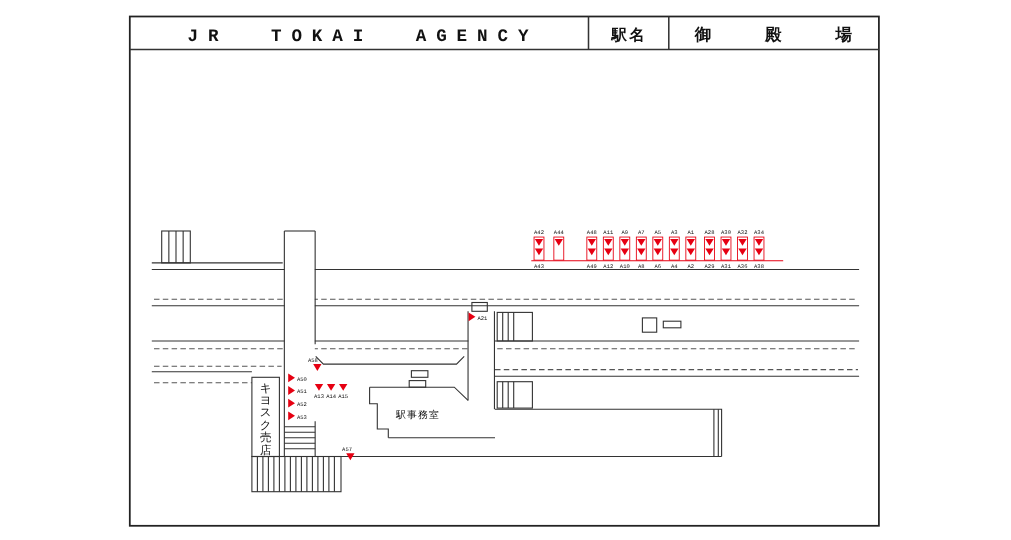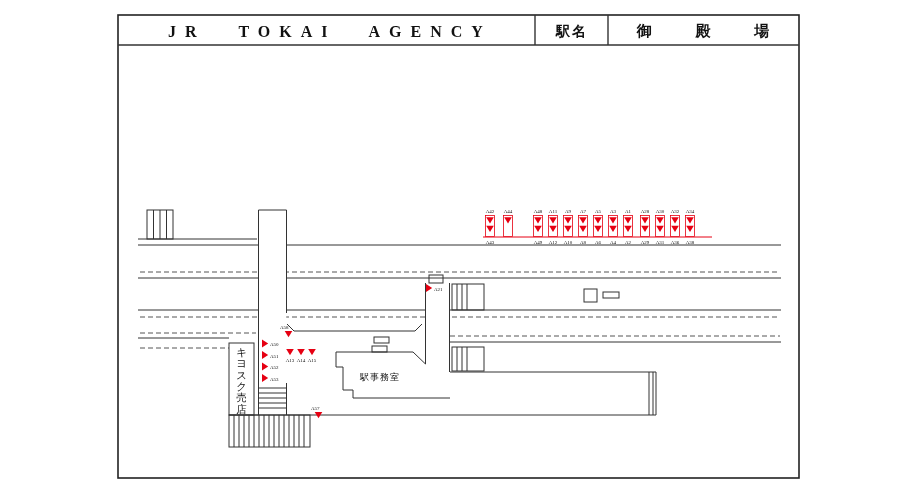--- a/index.html
+++ b/index.html
@@ -1,17 +1,17 @@
 <!DOCTYPE html>
 <html><head>
 <meta charset="utf-8">
 <style>
   html,body{margin:0;padding:0;background:#fff;}
   .stage{position:relative;width:914px;height:491px;background:#fff;overflow:hidden;
-         font-family:Liberation Serif, serif;}
+         font-family:Liberation Mono, monospace;}
   svg{display:block;}
   text{fill:#111;}
   .t-title{font-size:16px;font-weight:bold;letter-spacing:9px;word-spacing:20px;}
   .t-cell{font-size:14px;font-weight:bold;letter-spacing:2px;}
   .t-station{font-size:15px;font-weight:bold;letter-spacing:20px;}
   .t-tiny{font-size:5px;}
   .t-office{font-size:9px;letter-spacing:1px;}
   .t-kiosk{font-size:10.5px;}
   .ln{stroke:#333;stroke-width:1;fill:none;}
   .ln2{stroke:#333;stroke-width:1.4;fill:none;}

